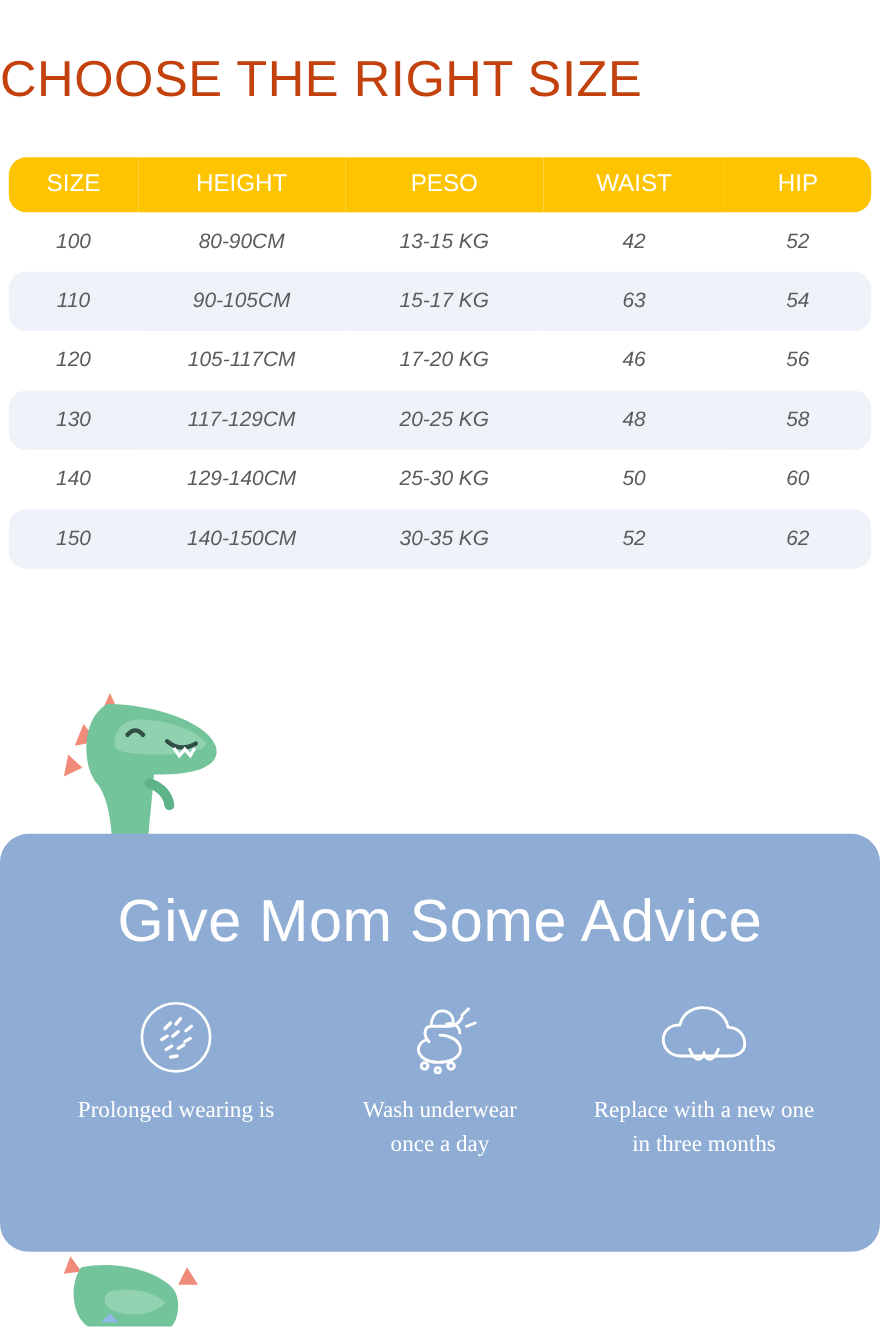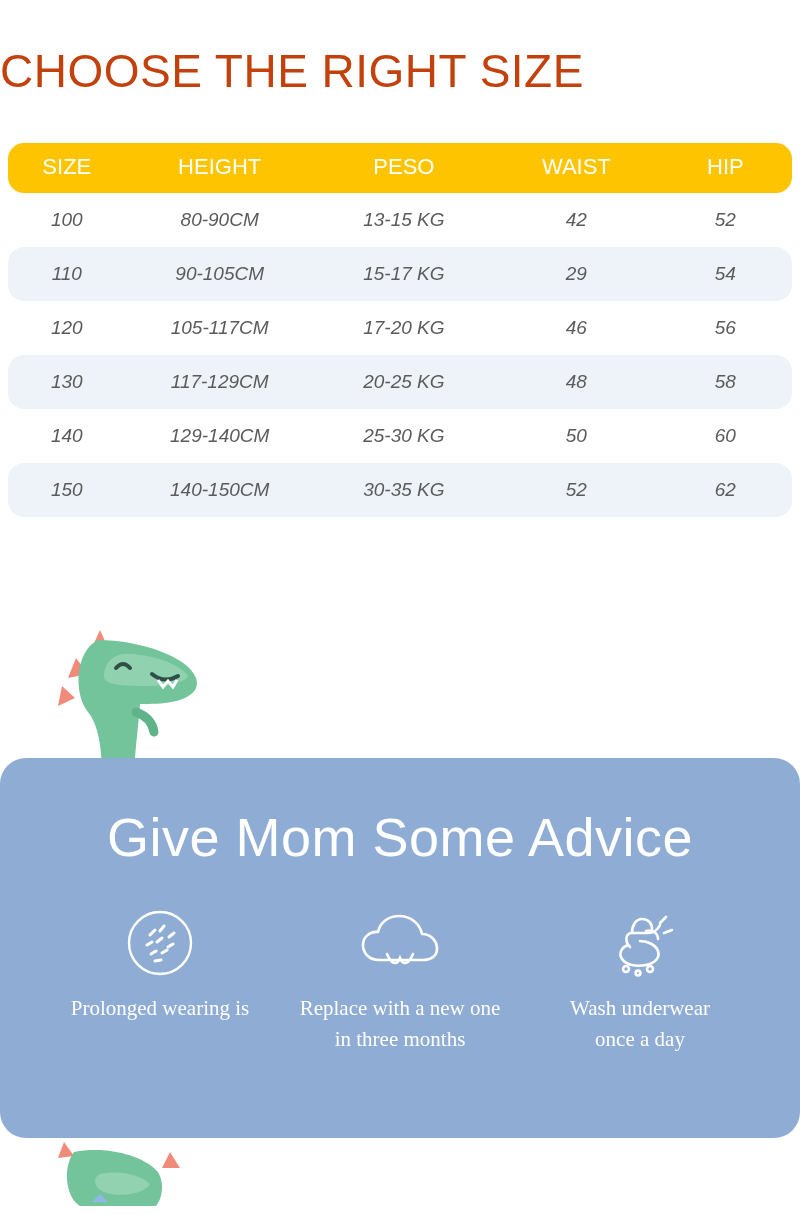--- a/index.html
+++ b/index.html
@@ -169,21 +169,21 @@
         <td>100</td>
         <td>80-90CM</td>
         <td>13-15 KG</td>
         <td>42</td>
         <td>52</td>
       </tr>
       <tr class="alt">
         <td>110</td>
         <td>90-105CM</td>
         <td>15-17 KG</td>
-        <td>29</td>
+        <td>63</td>
         <td>54</td>
       </tr>
       <tr>
         <td>120</td>
         <td>105-117CM</td>
         <td>17-20 KG</td>
         <td>46</td>
         <td>56</td>
       </tr>
       <tr class="alt">
@@ -258,54 +258,54 @@
           </g>
         </svg>
       </div>
       <div class="advice-text">
         <span>Prolonged wearing is</span>
       </div>
     </div>
 
     <div class="advice-item">
       <div class="advice-icon">
-        <svg width="86" height="66" viewBox="0 0 86 66" xmlns="http://www.w3.org/2000/svg">
-          <path d="M22 50 C12 50 6 43 6 35 C6 27 13 21 21 22 C23 12 32 6 42 6
-                   C54 6 63 14 65 24 C74 24 80 31 80 39 C80 46 74 50 66 50 Z" fill="none" stroke="#ffffff" stroke-width="2.6" stroke-linejoin="round"></path>
-          <path d="M30 44 C34 54 40 56 43 48 C46 56 52 54 56 44" fill="none" stroke="#ffffff" stroke-width="2.6" stroke-linecap="round"></path>
-        </svg>
-      </div>
-      <div class="advice-text">
-        <span>Replace with a new one</span>
-        <span class="l2">in three months</span>
-      </div>
-    </div>
-
-    <div class="advice-item">
-      <div class="advice-icon">
         <svg width="76" height="72" viewBox="0 0 76 72" xmlns="http://www.w3.org/2000/svg">
           <g fill="none" stroke="#ffffff" stroke-width="2.6" stroke-linecap="round" stroke-linejoin="round">
             <path d="M28 40 C22 34 24 26 30 26 L46 26 C52 26 56 22 58 18"></path>
             <path d="M30 26 C30 18 34 12 40 12 C46 12 50 16 50 22"></path>
             <path d="M26 38 C20 40 16 46 20 52 C24 58 34 60 44 58 C54 56 58 50 56 44 C54 38 46 34 38 34"></path>
             <path d="M44 24 C50 22 56 26 56 32"></path>
             <circle cx="24" cy="62" r="3"></circle>
             <circle cx="36" cy="66" r="2.4"></circle>
             <circle cx="48" cy="62" r="3"></circle>
             <path d="M58 16 l6 -6"></path>
             <path d="M62 26 l8 -3"></path>
           </g>
         </svg>
       </div>
       <div class="advice-text">
         <span>Wash underwear</span>
         <span class="l2">once a day</span>
       </div>
     </div>
 
+    <div class="advice-item">
+      <div class="advice-icon">
+        <svg width="86" height="66" viewBox="0 0 86 66" xmlns="http://www.w3.org/2000/svg">
+          <path d="M22 50 C12 50 6 43 6 35 C6 27 13 21 21 22 C23 12 32 6 42 6
+                   C54 6 63 14 65 24 C74 24 80 31 80 39 C80 46 74 50 66 50 Z" fill="none" stroke="#ffffff" stroke-width="2.6" stroke-linejoin="round"></path>
+          <path d="M30 44 C34 54 40 56 43 48 C46 56 52 54 56 44" fill="none" stroke="#ffffff" stroke-width="2.6" stroke-linecap="round"></path>
+        </svg>
+      </div>
+      <div class="advice-text">
+        <span>Replace with a new one</span>
+        <span class="l2">in three months</span>
+      </div>
+    </div>
+
   </div>
 </div>
 
 <div class="dino-bottom">
   <svg width="180" height="96" viewBox="0 0 180 96" xmlns="http://www.w3.org/2000/svg">
     <path d="M18 40 L24 24 L34 38 Z" fill="#f08b7a"></path>
     <path d="M122 50 L130 34 L140 50 Z" fill="#f08b7a"></path>
     <path d="M34 34 C64 28 100 36 116 52 C124 60 124 78 116 88
              L40 88 C26 80 22 50 34 34 Z" fill="#74c49b"></path>
     <path d="M60 56 C78 52 100 56 110 66 C104 76 80 80 64 74 C54 70 52 60 60 56 Z" fill="#a7dcc0" opacity="0.6"></path>

